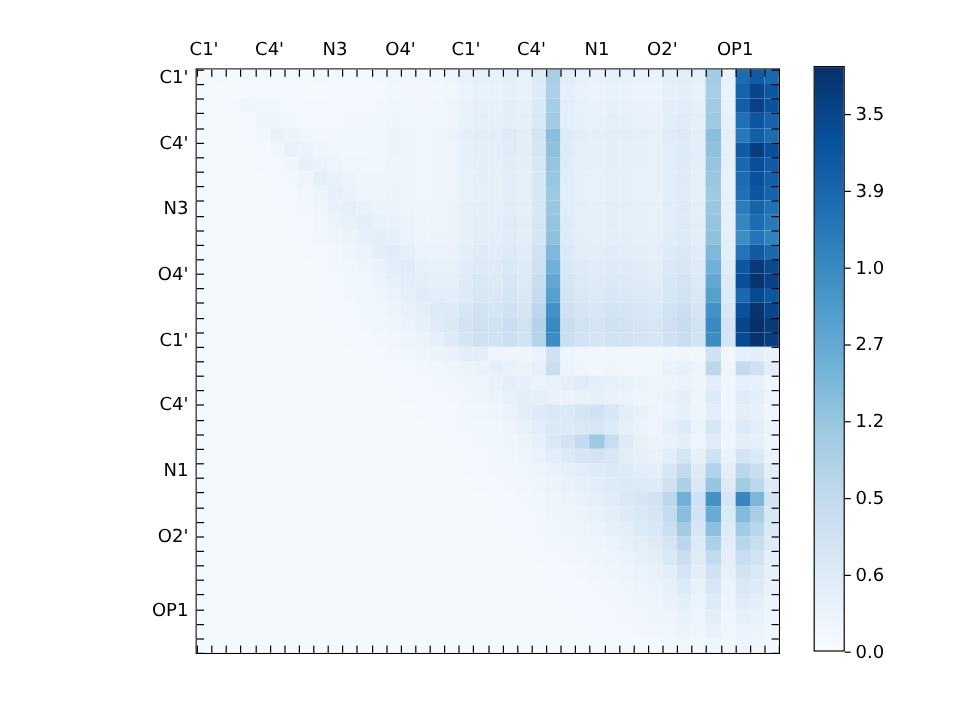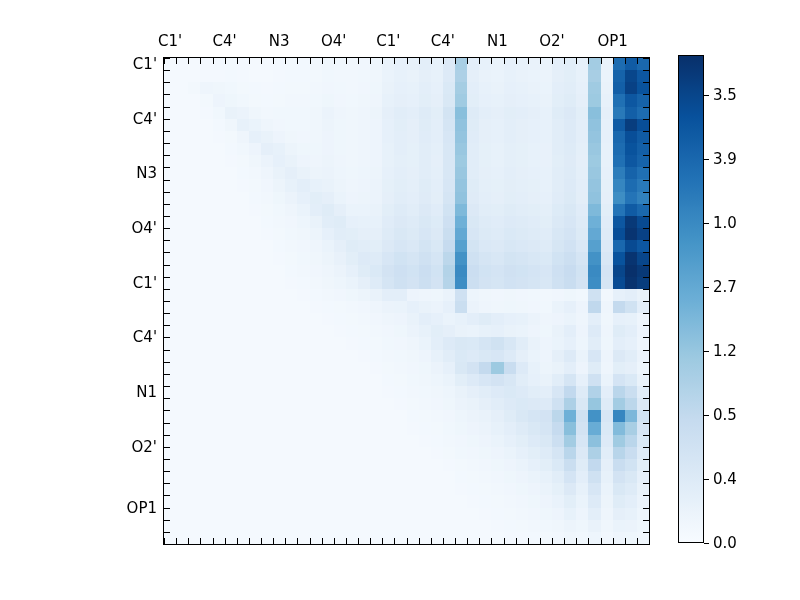--- a/index.html
+++ b/index.html
@@ -1906,21 +1906,21 @@
         <div class="ylabel" style="top: 449.55px;">OP1</div>
       </div>
   </div>
 
   <div id="colorbar-wrap">
     <div id="colorbar" style="background: linear-gradient(rgb(8, 48, 107) 0%, rgb(8, 52, 113) 1.56%, rgb(8, 56, 119) 3.13%, rgb(8, 60, 125) 4.69%, rgb(8, 65, 132) 6.25%, rgb(8, 69, 138) 7.81%, rgb(8, 73, 144) 9.38%, rgb(8, 77, 150) 10.94%, rgb(8, 81, 156) 12.5%, rgb(11, 85, 159) 14.06%, rgb(14, 89, 162) 15.63%, rgb(17, 93, 165) 17.19%, rgb(21, 97, 169) 18.75%, rgb(24, 101, 172) 20.31%, rgb(27, 105, 175) 21.88%, rgb(30, 109, 178) 23.44%, rgb(33, 113, 181) 25%, rgb(37, 117, 183) 26.56%, rgb(41, 121, 185) 28.13%, rgb(45, 125, 187) 29.69%, rgb(50, 130, 190) 31.25%, rgb(54, 134, 192) 32.81%, rgb(58, 138, 194) 34.38%, rgb(62, 142, 196) 35.94%, rgb(66, 146, 198) 37.5%, rgb(71, 150, 200) 39.06%, rgb(76, 153, 202) 40.63%, rgb(81, 157, 204) 42.19%, rgb(87, 160, 206) 43.75%, rgb(92, 164, 208) 45.31%, rgb(97, 167, 210) 46.88%, rgb(102, 171, 212) 48.44%, rgb(107, 174, 214) 50%, rgb(113, 178, 215) 51.56%, rgb(120, 181, 217) 53.13%, rgb(126, 185, 218) 54.69%, rgb(133, 188, 220) 56.25%, rgb(139, 192, 221) 57.81%, rgb(145, 195, 222) 59.38%, rgb(152, 199, 224) 60.94%, rgb(158, 202, 225) 62.5%, rgb(163, 204, 227) 64.06%, rgb(168, 206, 229) 65.63%, rgb(173, 208, 230) 67.19%, rgb(178, 211, 232) 68.75%, rgb(183, 213, 234) 70.31%, rgb(188, 215, 236) 71.88%, rgb(193, 217, 237) 73.44%, rgb(198, 219, 239) 75%, rgb(201, 221, 240) 76.56%, rgb(204, 223, 241) 78.13%, rgb(207, 225, 242) 79.69%, rgb(210, 227, 243) 81.25%, rgb(213, 229, 244) 82.81%, rgb(216, 231, 245) 84.38%, rgb(219, 233, 246) 85.94%, rgb(222, 235, 247) 87.5%, rgb(225, 237, 248) 89.06%, rgb(228, 239, 249) 90.63%, rgb(231, 241, 250) 92.19%, rgb(235, 243, 251) 93.75%, rgb(238, 245, 252) 95.31%, rgb(241, 247, 253) 96.88%, rgb(244, 249, 254) 98.44%, rgb(247, 251, 255) 100%);"></div>
     <div id="cb-ticks">
         <div class="cb-tick" style="top: 488px;"></div>
         <div class="cb-label" style="top: 488px;">0.0</div>
         <div class="cb-tick" style="top: 424px;"></div>
-        <div class="cb-label" style="top: 424px;">0.4</div>
+        <div class="cb-label" style="top: 424px;">0.6</div>
         <div class="cb-tick" style="top: 360px;"></div>
         <div class="cb-label" style="top: 360px;">0.5</div>
         <div class="cb-tick" style="top: 296px;"></div>
         <div class="cb-label" style="top: 296px;">1.2</div>
         <div class="cb-tick" style="top: 232px;"></div>
         <div class="cb-label" style="top: 232px;">2.7</div>
         <div class="cb-tick" style="top: 168px;"></div>
         <div class="cb-label" style="top: 168px;">1.0</div>
         <div class="cb-tick" style="top: 104px;"></div>
         <div class="cb-label" style="top: 104px;">3.9</div>

